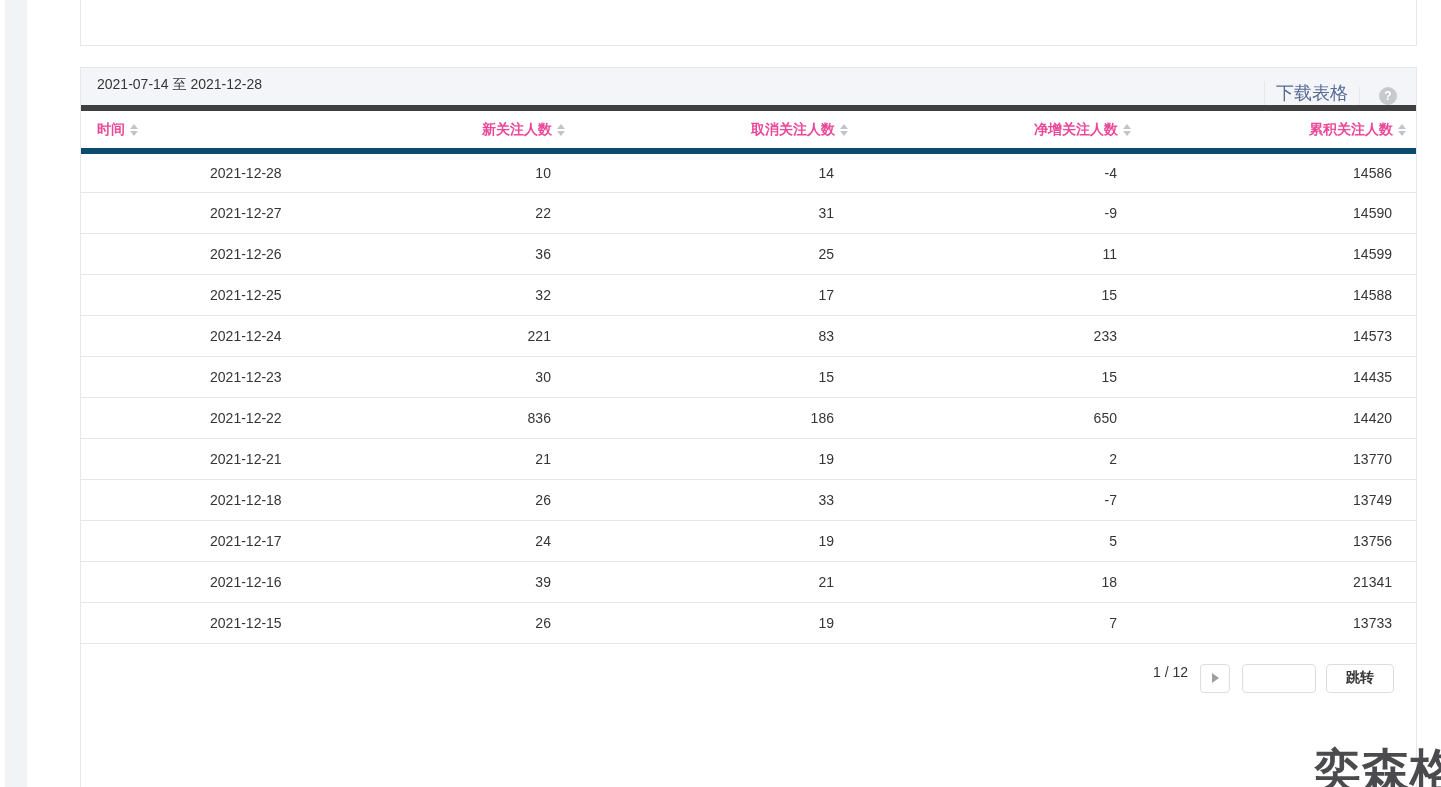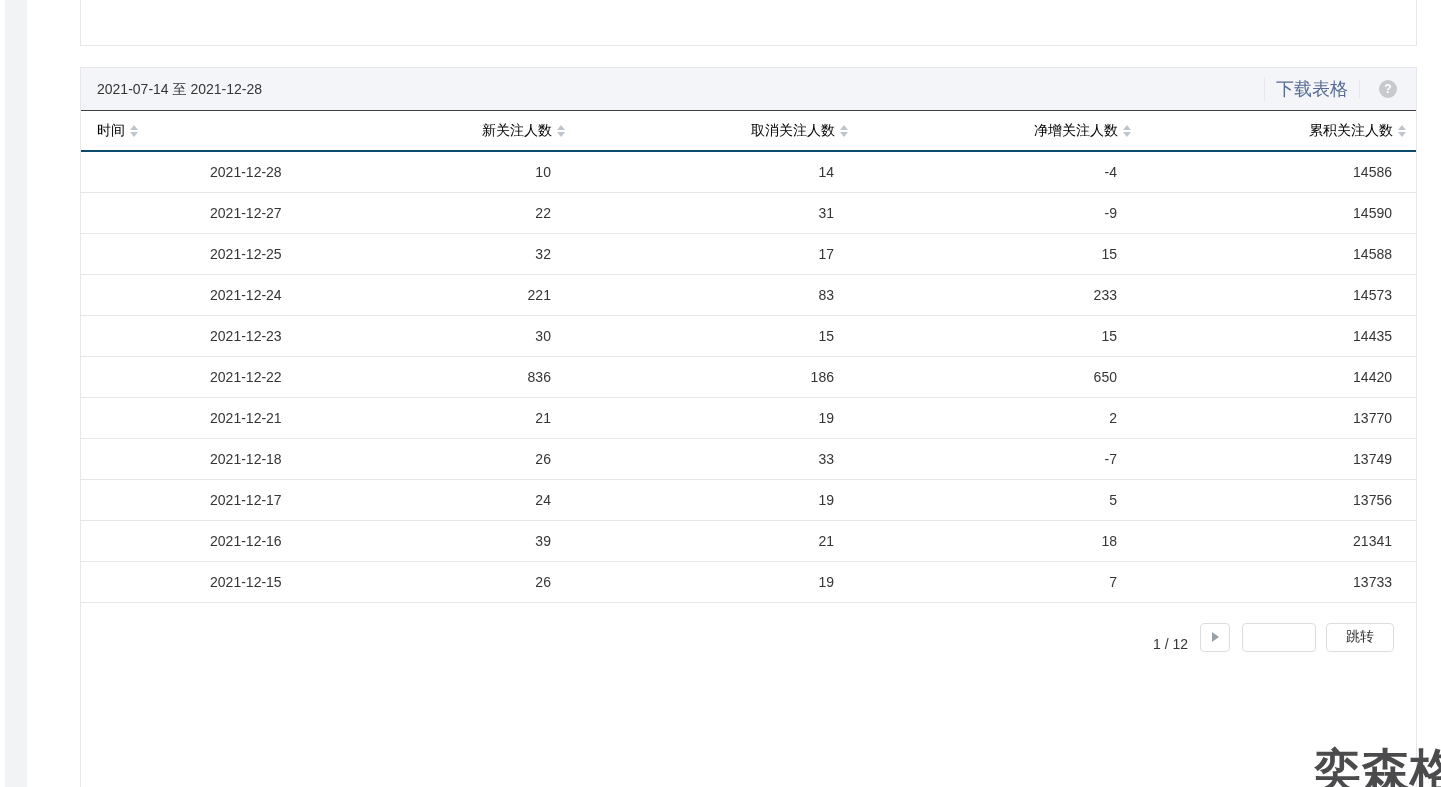--- a/index.html
+++ b/index.html
@@ -5,57 +5,57 @@
   * { margin:0; padding:0; box-sizing:border-box; }
   html,body { width:1441px; height:787px; overflow:hidden; background:#ffffff;
               font-family:"Liberation Sans","DejaVu Sans",sans-serif; }
   .left-strip { position:absolute; left:5px; top:0; width:22px; height:787px;
                 background:#f2f3f5; }
   .top-card { position:absolute; left:80px; top:-4px; width:1337px; height:50px;
               background:#ffffff; border:1px solid #e7e7eb; }
   .panel { position:absolute; left:80px; top:67px; width:1337px; height:730px;
            background:#ffffff; border:1px solid #e7e7eb; }
   .panel-header { display:flex; height:43px; background:#f4f5f8;
-                  border-bottom:1px solid #404040; align-items:center; }
+                  border-bottom:6px solid #404040; align-items:flex-end; }
   .date-range { flex:1; line-height:42px; padding-left:16px; font-size:14px;
                 color:#353535; }
   .header-cell { display:flex; align-items:center; justify-content:center;
                  border-left:1px solid #e7e7eb; }
   .download-cell { width:95px; font-size:18px; color:#576b95; cursor:pointer; }
   .help-cell { width:57px; cursor:pointer; }
   .help-icon { display:inline-flex; width:18px; height:18px; border-radius:50%;
                background:#c8c9cc; color:#ffffff; font-size:12px; font-weight:bold;
                align-items:center; justify-content:center; }
   table { width:100%; border-collapse:collapse; table-layout:fixed; }
-  thead th { height:40px; font-weight:normal; font-size:14px; color:#000000;
-             border-bottom:2px solid #0c4a6e; text-align:right; padding-right:10px;
+  thead th { height:40px; font-weight:bold; font-size:14px; color:#ec4899;
+             border-bottom:6px solid #0c4a6e; text-align:right; padding-right:10px;
              cursor:pointer; white-space:nowrap; }
   thead th:first-child { text-align:left; padding-left:16px; }
   tbody td { height:41px; font-size:14px; color:#353535;
              border-bottom:1px solid #e7e7eb; text-align:right; padding-right:24px; }
   tbody td:first-child { text-align:center; padding-left:16px; padding-right:0; }
   .caret { display:inline-block; vertical-align:middle; margin-left:5px; }
   .caret i { display:block; width:0; height:0;
              border-left:4px solid transparent; border-right:4px solid transparent; }
   .caret .up { border-bottom:5px solid #c0c4cc; margin-bottom:2px; }
   .caret .down { border-top:5px solid #c0c4cc; }
-  .pagination { display:flex; align-items:flex-end; justify-content:flex-end;
+  .pagination { display:flex; align-items:flex-start; justify-content:flex-end;
                 padding:20px 22px 0 0; }
   .page-info { font-size:14px; color:#353535; margin-right:12px; }
   .pg-btn { width:30px; height:29px; background:#ffffff; border:1px solid #dcdee2;
             border-radius:4px; display:flex; align-items:center; justify-content:center;
             cursor:pointer; }
   .tri-right { width:0; height:0; border-top:5px solid transparent;
                border-bottom:5px solid transparent; border-left:7px solid #9aa0a6; }
   .pg-input { width:74px; height:29px; border:1px solid #dcdee2; border-radius:4px;
               margin-left:12px; outline:none; font-size:14px; padding:0 6px;
               color:#353535; background:#ffffff; }
   .pg-jump { width:68px; height:29px; border:1px solid #dcdee2; border-radius:4px;
              background:#ffffff; margin-left:10px; font-size:14px; color:#353535;
-             cursor:pointer; font-family:inherit; }
+             cursor:pointer; font-family:inherit;font-weight:bold; }
   .watermark { position:absolute; left:1314px; top:740px; font-size:47px;
                font-weight:bold; color:#4b4b4d; white-space:nowrap; z-index:10;
                letter-spacing:1px; }
 </style>
 </head>
 <body>
 
 <div class="left-strip"></div>
 
 <div class="top-card"></div>
@@ -93,20 +93,27 @@
           <td>14</td>
           <td>-4</td>
           <td>14586</td>
         </tr>
         <tr>
           <td>2021-12-27</td>
           <td>22</td>
           <td>31</td>
           <td>-9</td>
           <td>14590</td>
+        </tr>
+        <tr>
+          <td>2021-12-26</td>
+          <td>36</td>
+          <td>25</td>
+          <td>11</td>
+          <td>14599</td>
         </tr>
         <tr>
           <td>2021-12-25</td>
           <td>32</td>
           <td>17</td>
           <td>15</td>
           <td>14588</td>
         </tr>
         <tr>
           <td>2021-12-24</td>

